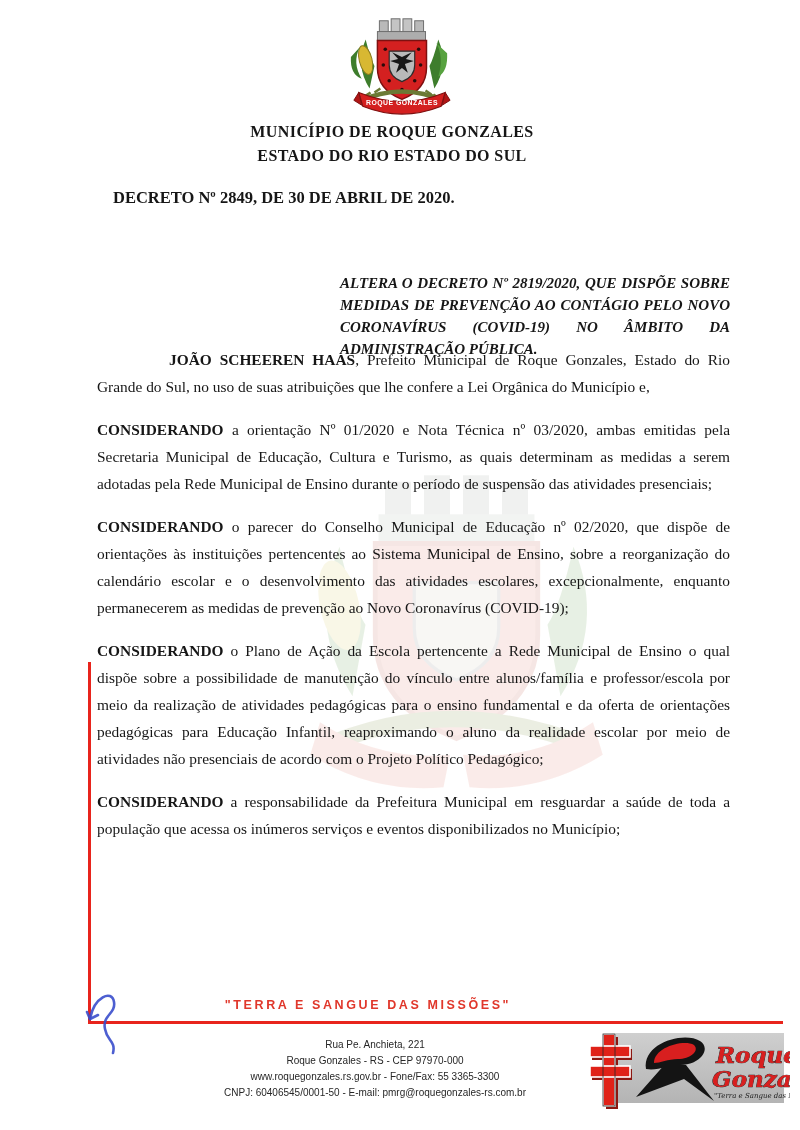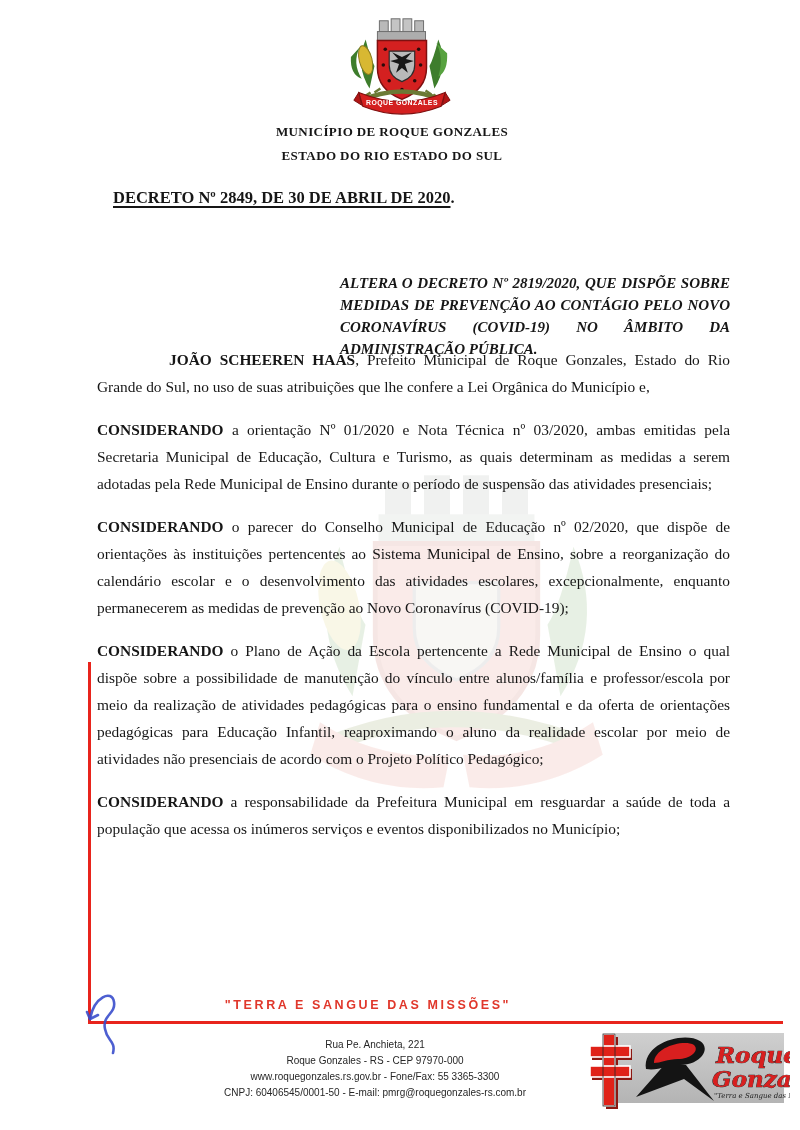--- a/index.html
+++ b/index.html
@@ -4,24 +4,24 @@
 <style>
   html,body{margin:0;padding:0;background:#ffffff;}
   .page{position:relative;width:800px;height:1130px;background:#ffffff;overflow:hidden;
         font-family:"Liberation Serif",serif;color:#161616;}
   
   .watermark{position:absolute;left:255px;top:415px;width:390px;height:400px;opacity:0.14;
              z-index:0;pointer-events:none;}
   
   .crest{position:absolute;left:337px;top:8px;width:126px;height:108px;z-index:2;}
   .header-text{position:absolute;left:0;top:120px;width:784px;text-align:center;z-index:2;}
-  .header-text .h-line{font-weight:bold;font-size:13px;letter-spacing:0.4px;line-height:24px;}
+  .header-text .h-line{font-weight:bold;font-size:16px;letter-spacing:0.4px;line-height:24px;}
   
   .decree-title{position:absolute;left:113px;top:188px;font-size:16.5px;font-weight:bold;z-index:2;}
-  .decree-title .u{text-decoration:underline;text-decoration-thickness:1.5px;text-underline-offset:3px;margin-top:48px;}
+  .decree-title .u{text-decoration-thickness:1.5px;text-underline-offset:3px;margin-top:48px;}
   
   .ementa{position:absolute;left:340px;top:230px;width:390px;font-size:15px;font-weight:bold;
           font-style:italic;text-align:justify;line-height:22px;z-index:2;margin-top:42px;}
   
   .body-text{position:absolute;left:97px;top:330px;width:633px;z-index:2;}
   .body-text p{margin:16px 0 9px 0;font-size:15.4px;line-height:27px;text-align:justify;}
   .body-text p.indent{text-indent:72px;}
   
   .red-bracket{position:absolute;left:88px;top:662px;width:692px;height:359px;
                border-left:3px solid #e8241c;border-bottom:3px solid #e8241c;z-index:1;}

